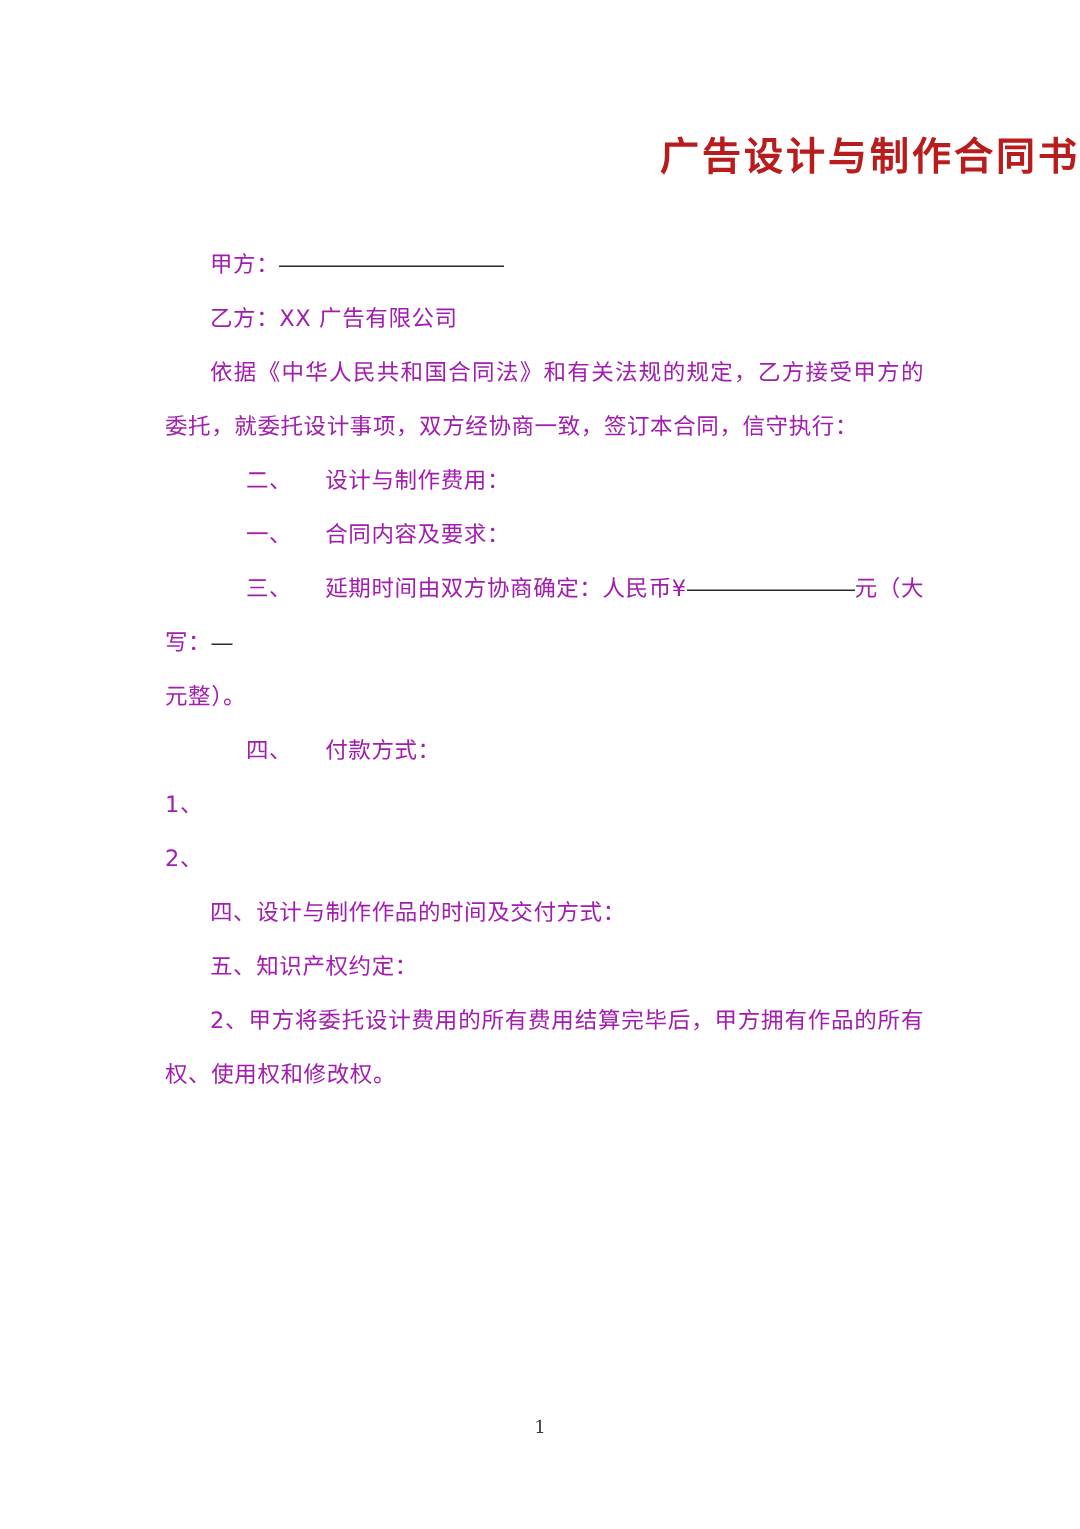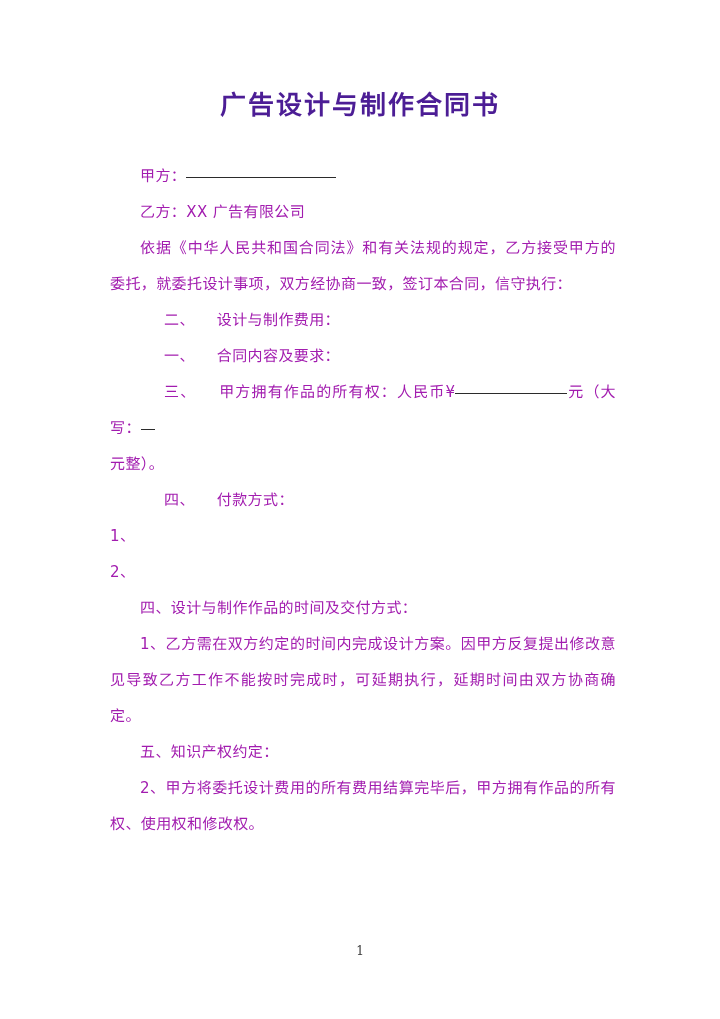--- a/index.html
+++ b/index.html
@@ -17,26 +17,26 @@
     background: #ffffff;
     overflow: hidden;
     box-sizing: border-box;
   }
 
   .doc-title {
     position: absolute;
     left: 0;
     top: 88px;
     width: 720px;
-    text-align: center;
+    text-align: right;
     font-family: "DejaVu Serif", "Liberation Serif", serif;
     font-weight: bold;
     font-size: 26px;
     letter-spacing: 2px;
-    color: #4c1d95;
+    color: #b91c1c;
     line-height: 34px;
   }
 
   .body-block {
     position: absolute;
     left: 110px;
     top: 158px;
     width: 506px;
   }
 
@@ -103,33 +103,32 @@
     <p class="p indent-2"><span>甲方：</span><span class="rule rule-jia"></span></p>
 
     <p class="p indent-2">乙方：XX 广告有限公司</p>
 
     <p class="p indent-2">依据《中华人民共和国合同法》和有关法规的规定，乙方接受甲方的委托，就委托设计事项，双方经协商一致，签订本合同，信守执行：</p>
 
     <p class="p indent-list"><span>二、</span><span class="gap-wide"></span><span>设计与制作费用：</span></p>
 
     <p class="p indent-list"><span>一、</span><span class="gap-wide"></span><span>合同内容及要求：</span></p>
 
-    <p class="p indent-list"><span>三、</span><span class="gap-wide"></span><span>甲方拥有作品的所有权：人民币¥</span><span class="rule rule-amount"></span><span>元（大写：</span><span class="rule rule-short"></span></p>
+    <p class="p indent-list"><span>三、</span><span class="gap-wide"></span><span>延期时间由双方协商确定：人民币¥</span><span class="rule rule-amount"></span><span>元（大写：</span><span class="rule rule-short"></span></p>
 
     <p class="p indent-0">元整）。</p>
 
     <p class="p indent-list"><span>四、</span><span class="gap-wide"></span><span>付款方式：</span></p>
 
     <p class="p indent-0">1、</p>
 
     <p class="p indent-0">2、</p>
 
     <p class="p indent-2">四、设计与制作作品的时间及交付方式：</p>
 
-    <p class="p indent-2">1、乙方需在双方约定的时间内完成设计方案。因甲方反复提出修改意见导致乙方工作不能按时完成时，可延期执行，延期时间由双方协商确定。</p>
 
     <p class="p indent-2">五、知识产权约定：</p>
 
 
     <p class="p indent-2">2、甲方将委托设计费用的所有费用结算完毕后，甲方拥有作品的所有权、使用权和修改权。</p>
 
 
   </div>
 
   <div class="page-number">1</div>

